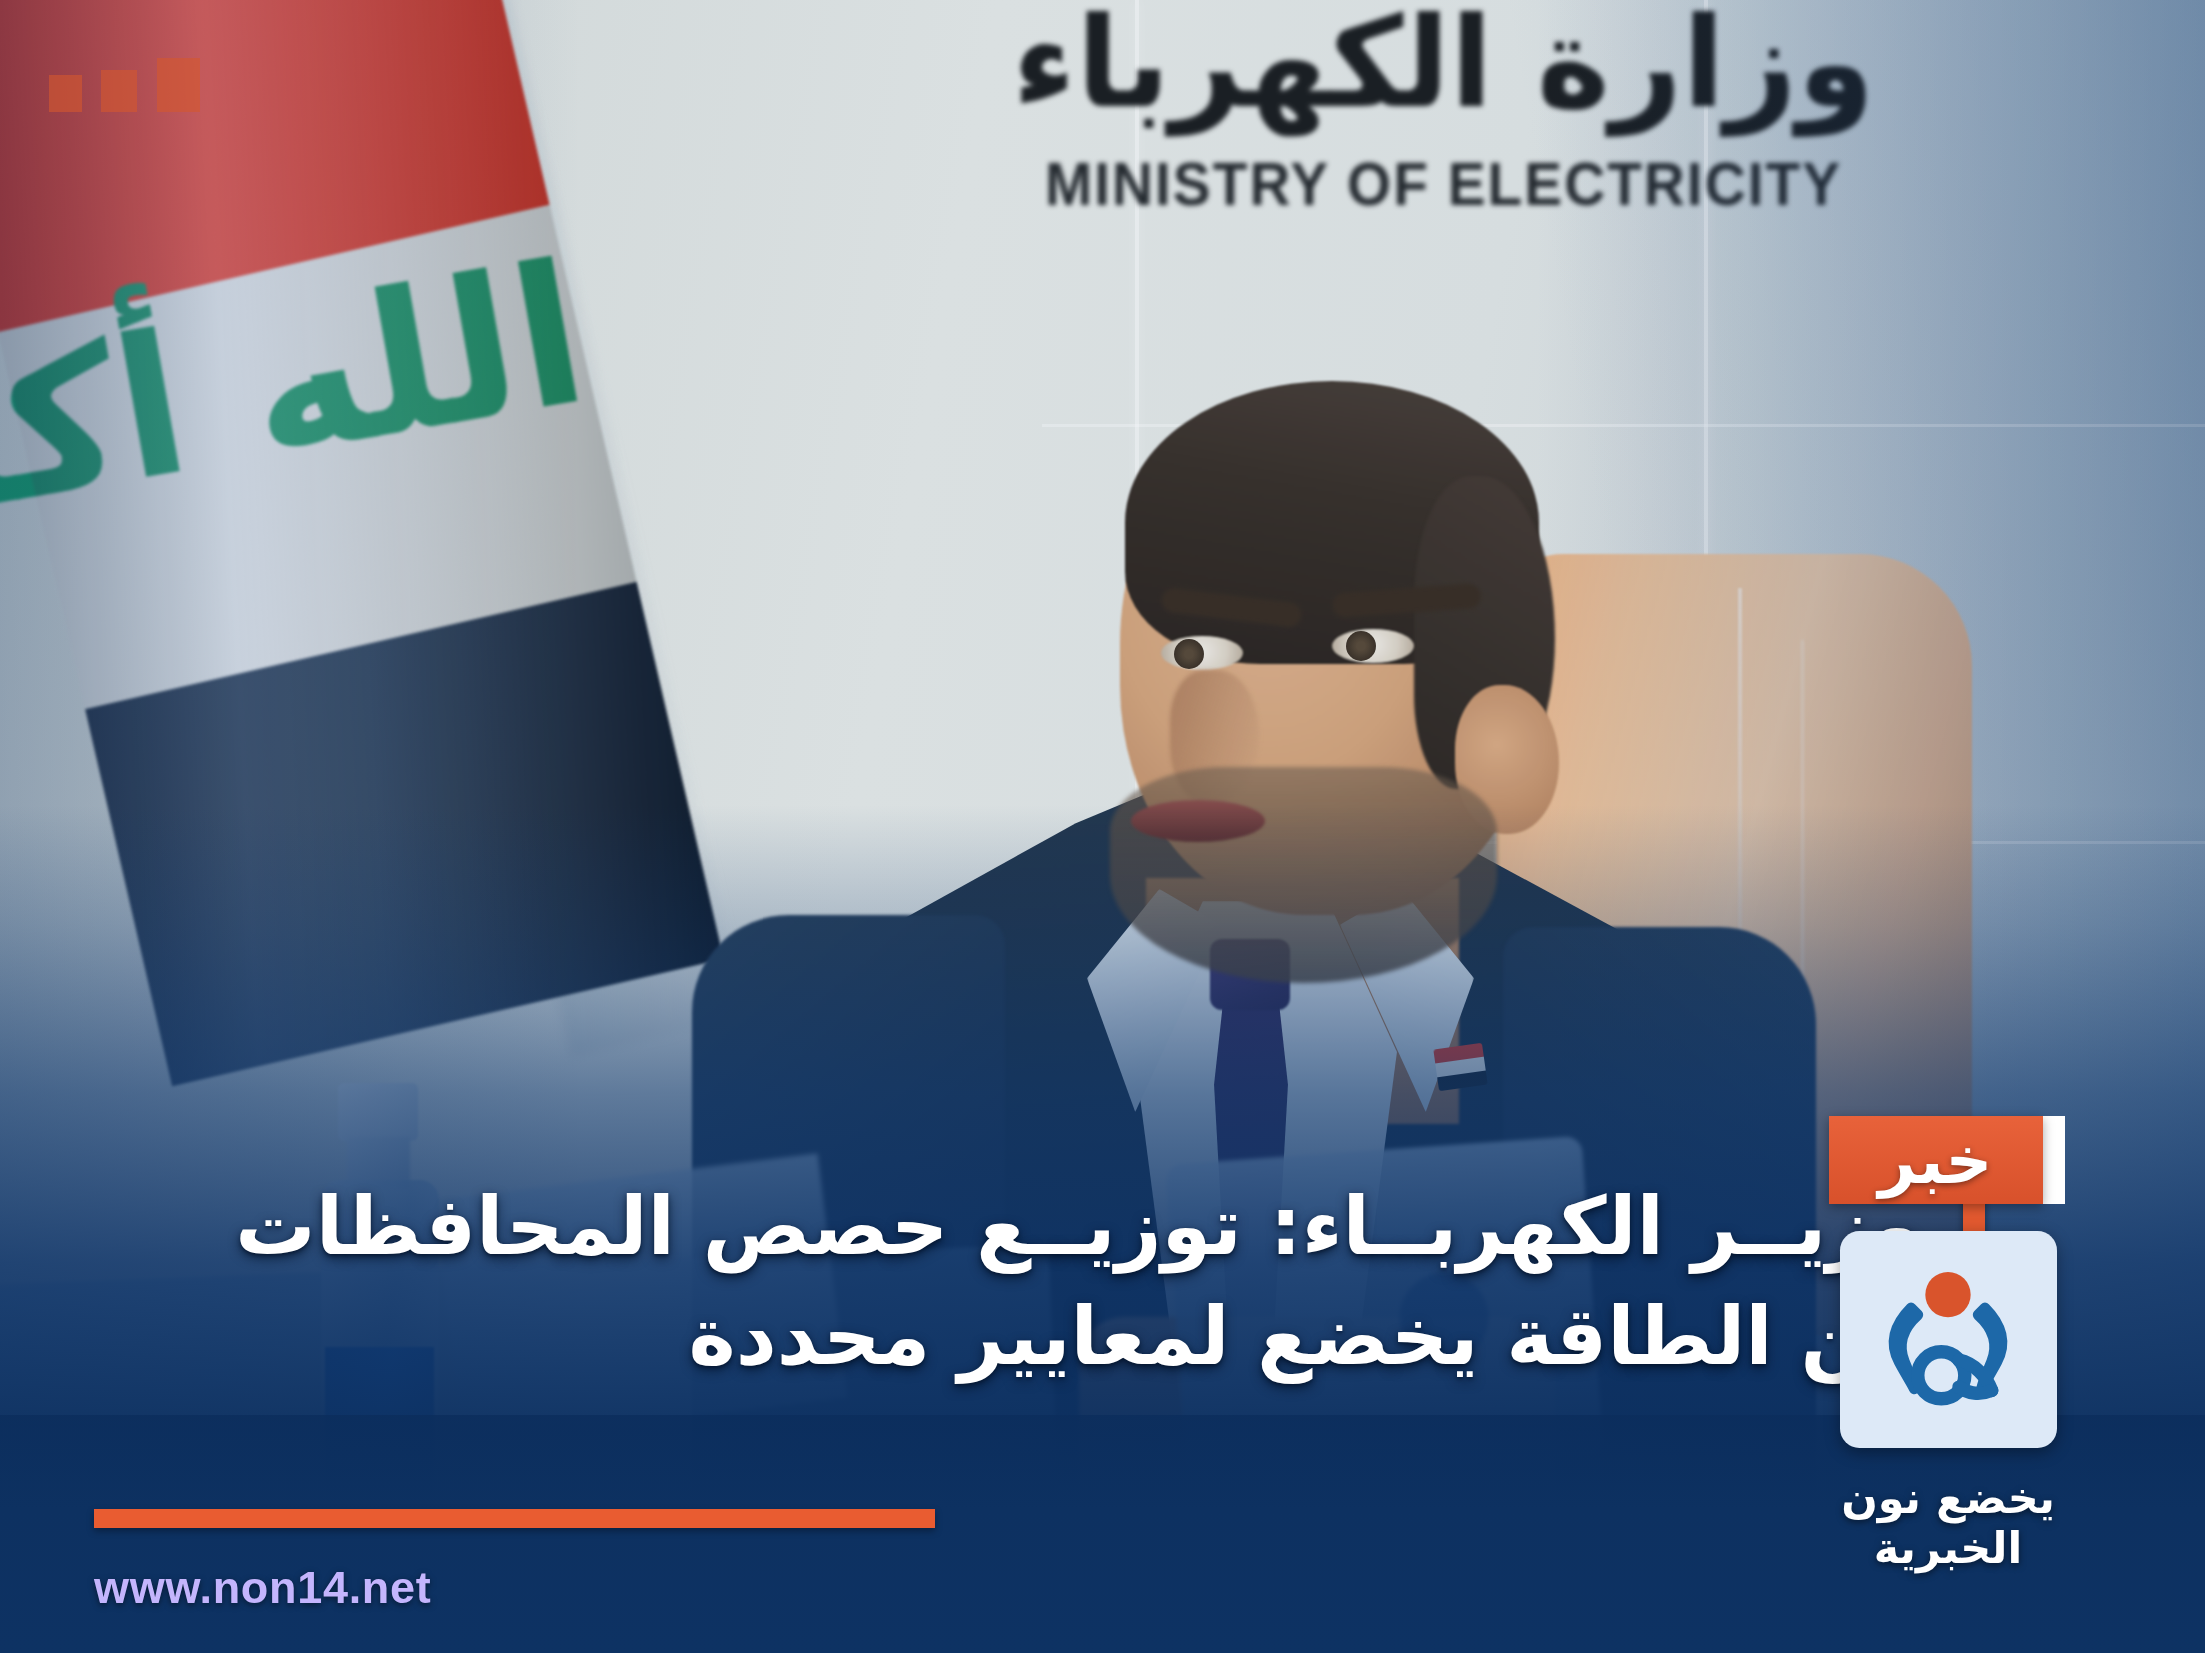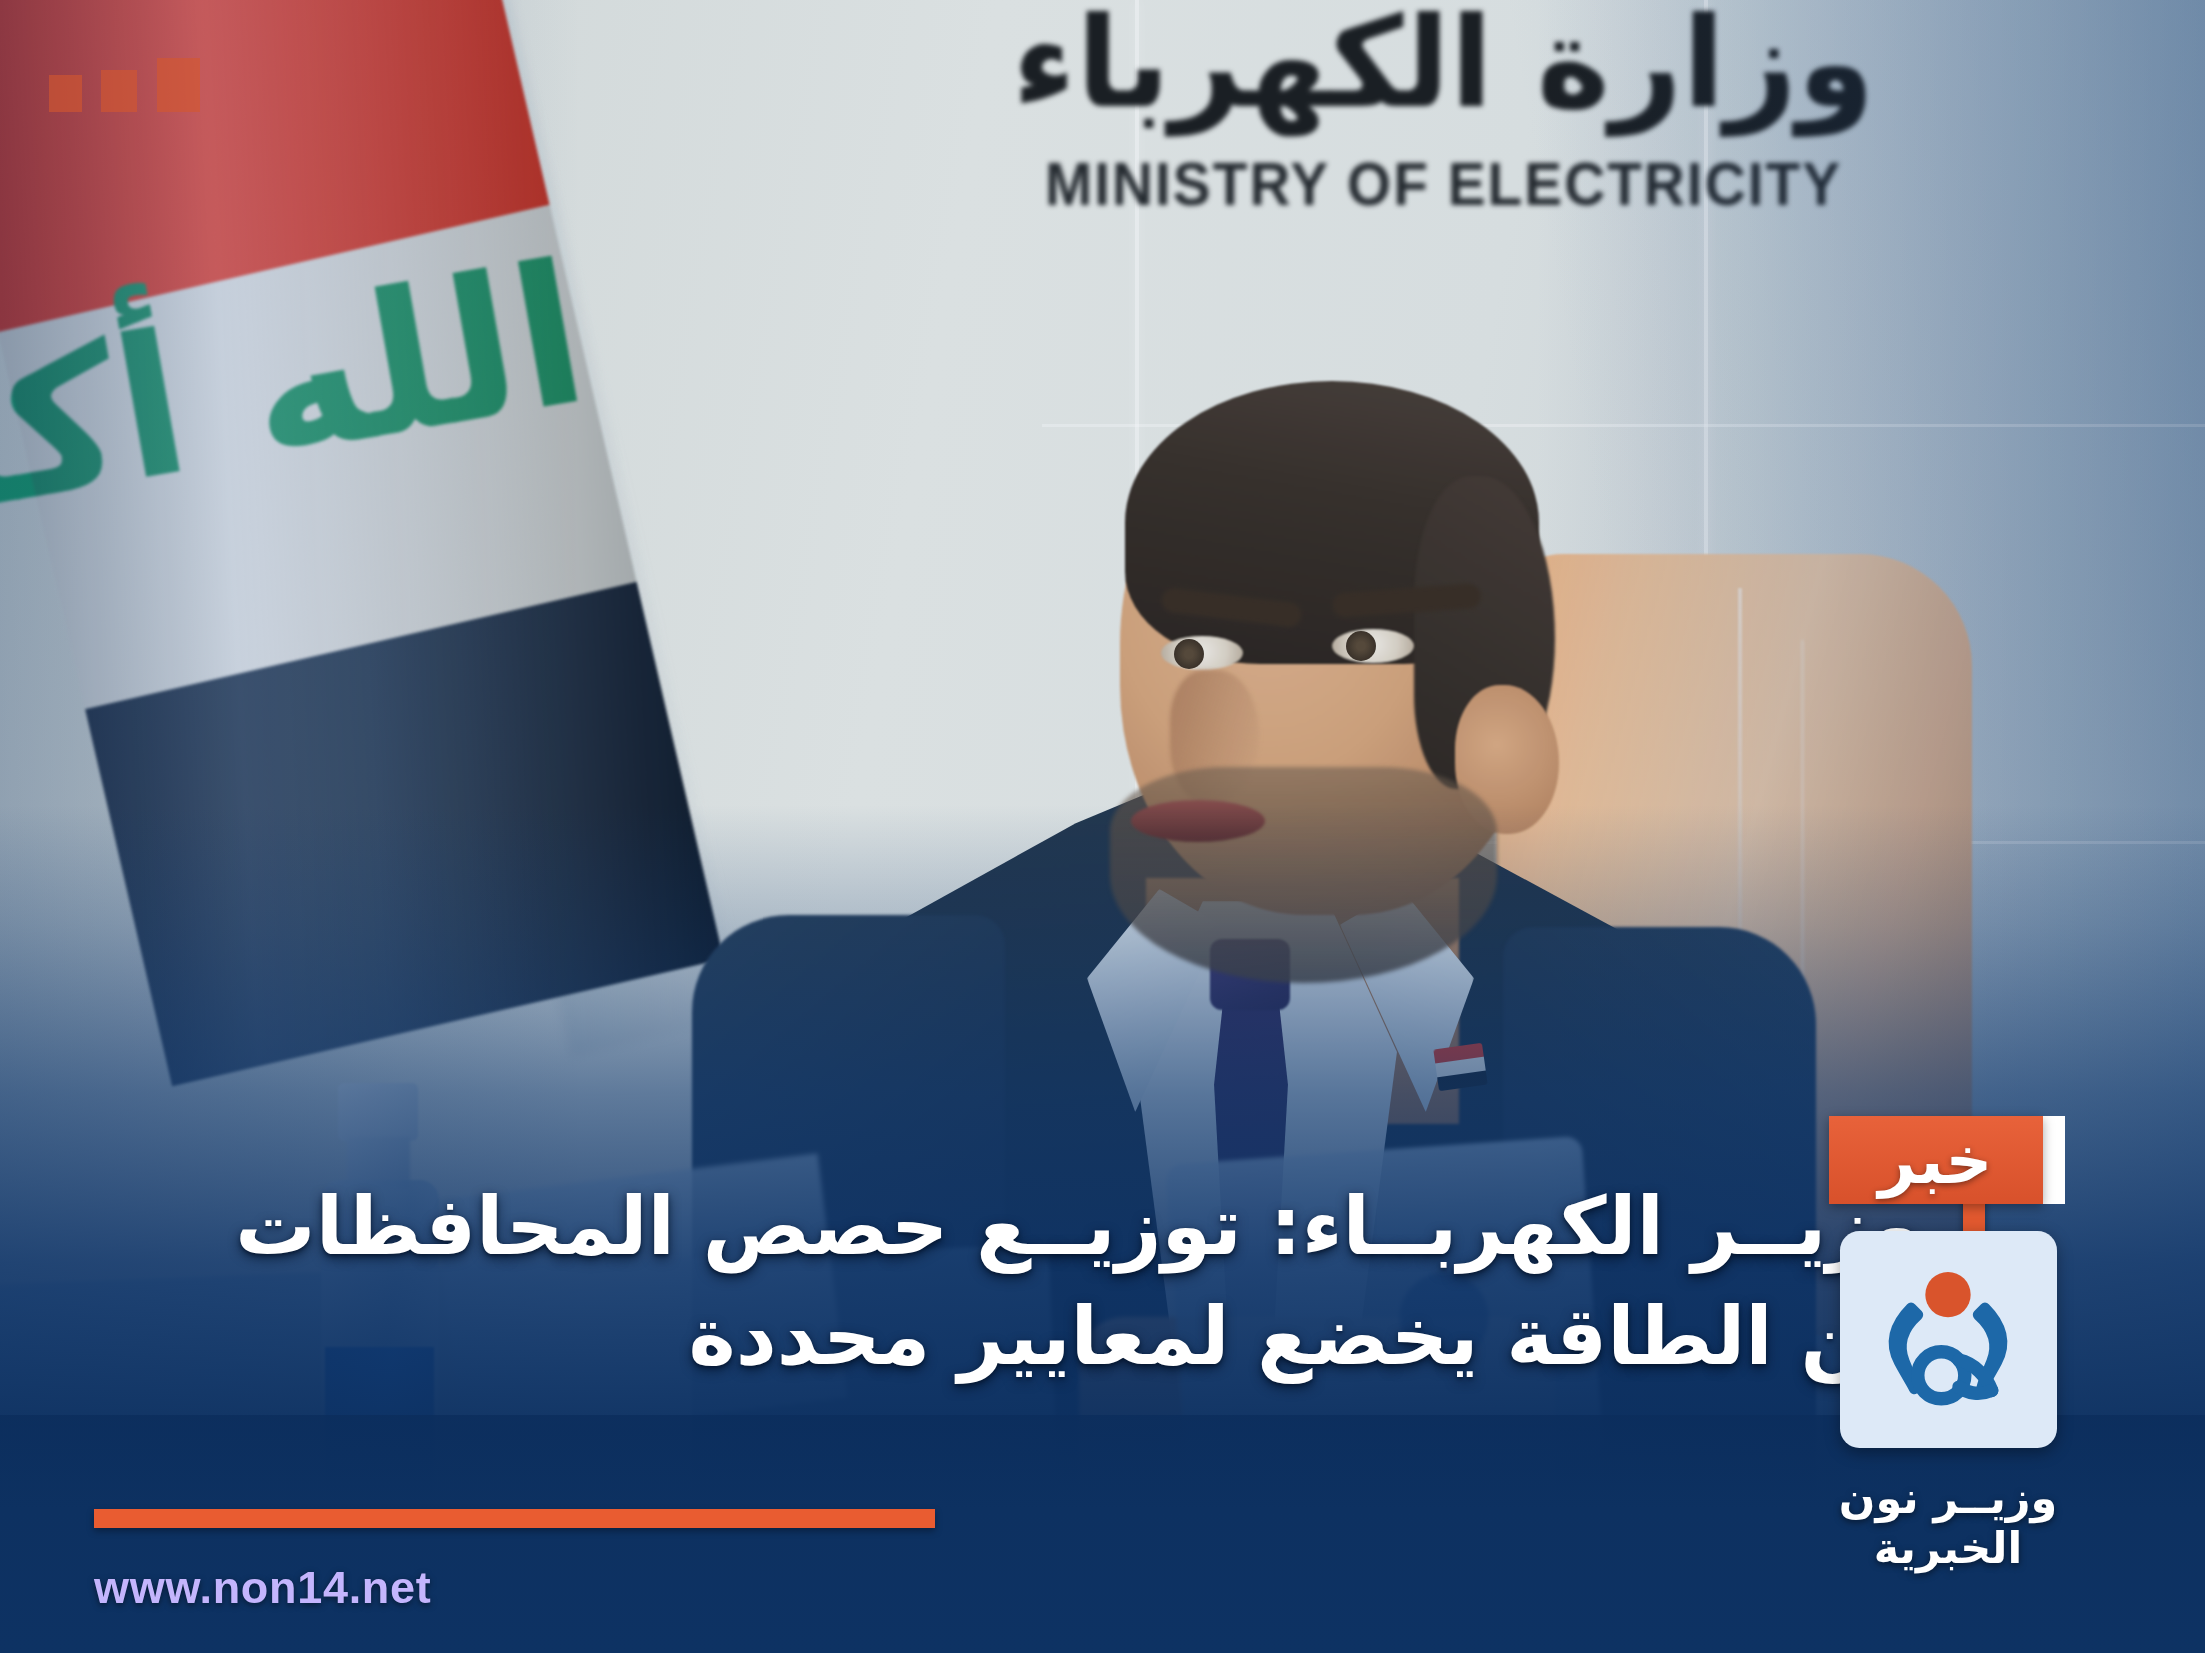--- a/index.html
+++ b/index.html
@@ -314,20 +314,20 @@
 
         <path d="M144 62 C164 82 170 104 158 126 C150 141 144 150 140 158
                  C143 146 148 136 152 126 C160 106 154 86 136 70 Z" fill="#1d68a8" stroke="#1d68a8" stroke-width="13" stroke-linejoin="round" stroke-linecap="round"></path>
 
         <circle cx="92" cy="142" r="28" fill="none" stroke="#1d68a8" stroke-width="16"></circle>
         <path d="M113 124 C132 128 146 144 152 160" fill="none" stroke="#1d68a8" stroke-width="16" stroke-linecap="round"></path>
         <path d="M152 160 C138 166 124 164 113 156" fill="none" stroke="#1d68a8" stroke-width="16" stroke-linecap="round"></path>
       </svg>
     </div>
 
-    <div class="brand-name">وزيــر نون الخبرية</div>
+    <div class="brand-name">يخضع نون الخبرية</div>
   </div>
 
   <div class="rule"></div>
   <div class="url">www.non14.net</div>
 
 </div>
 
 
 </body></html>

